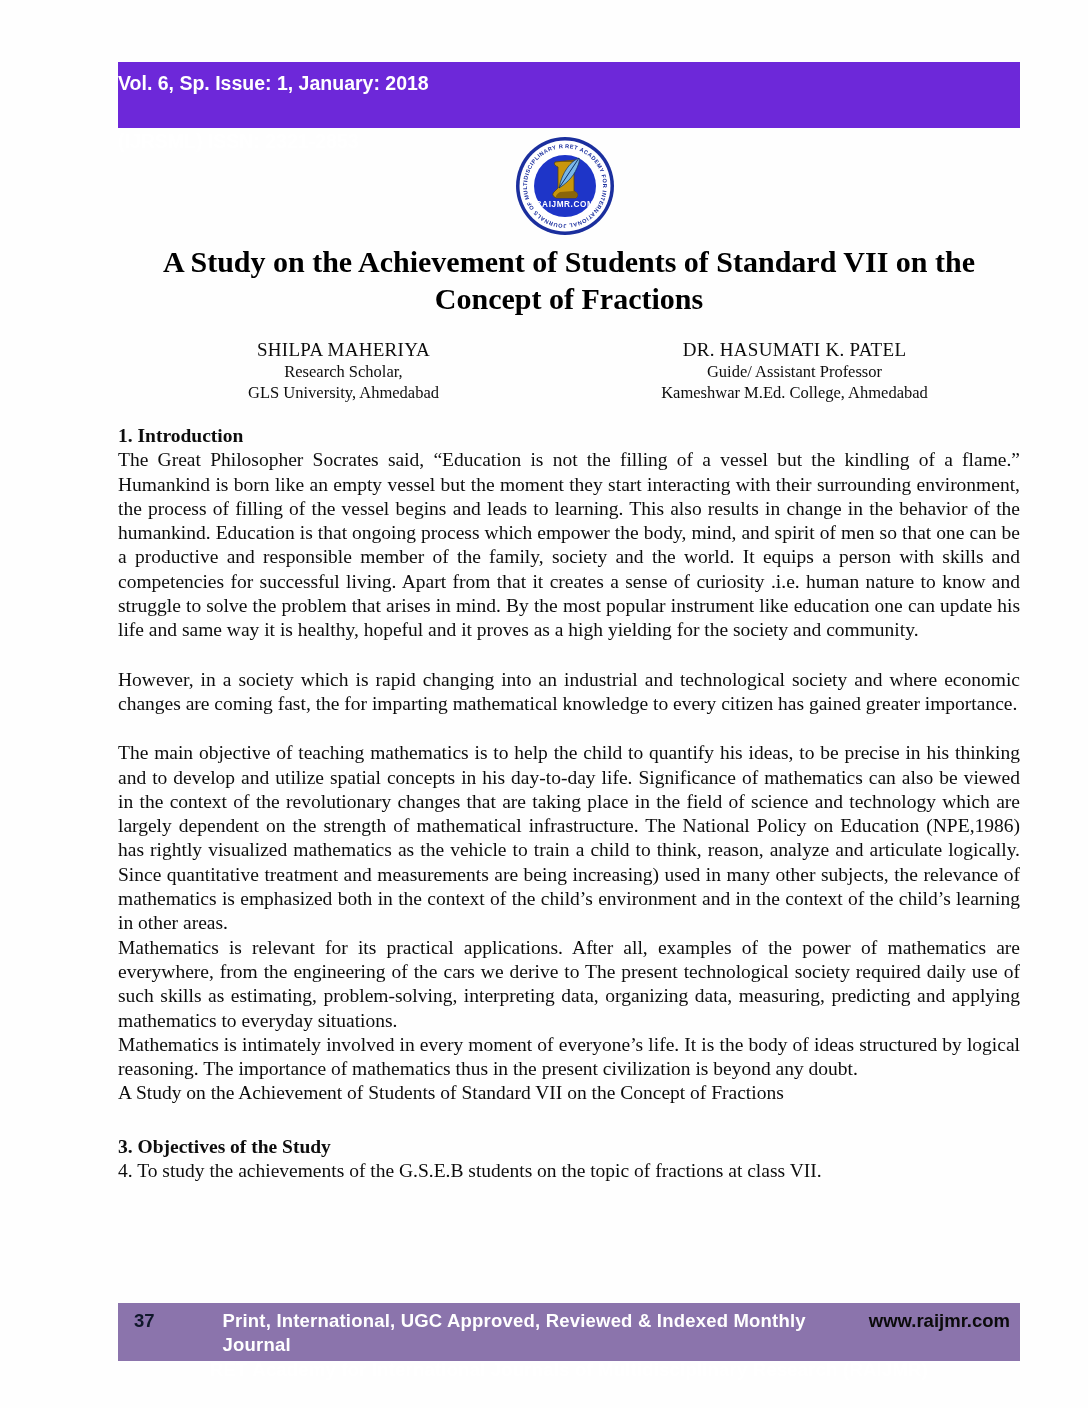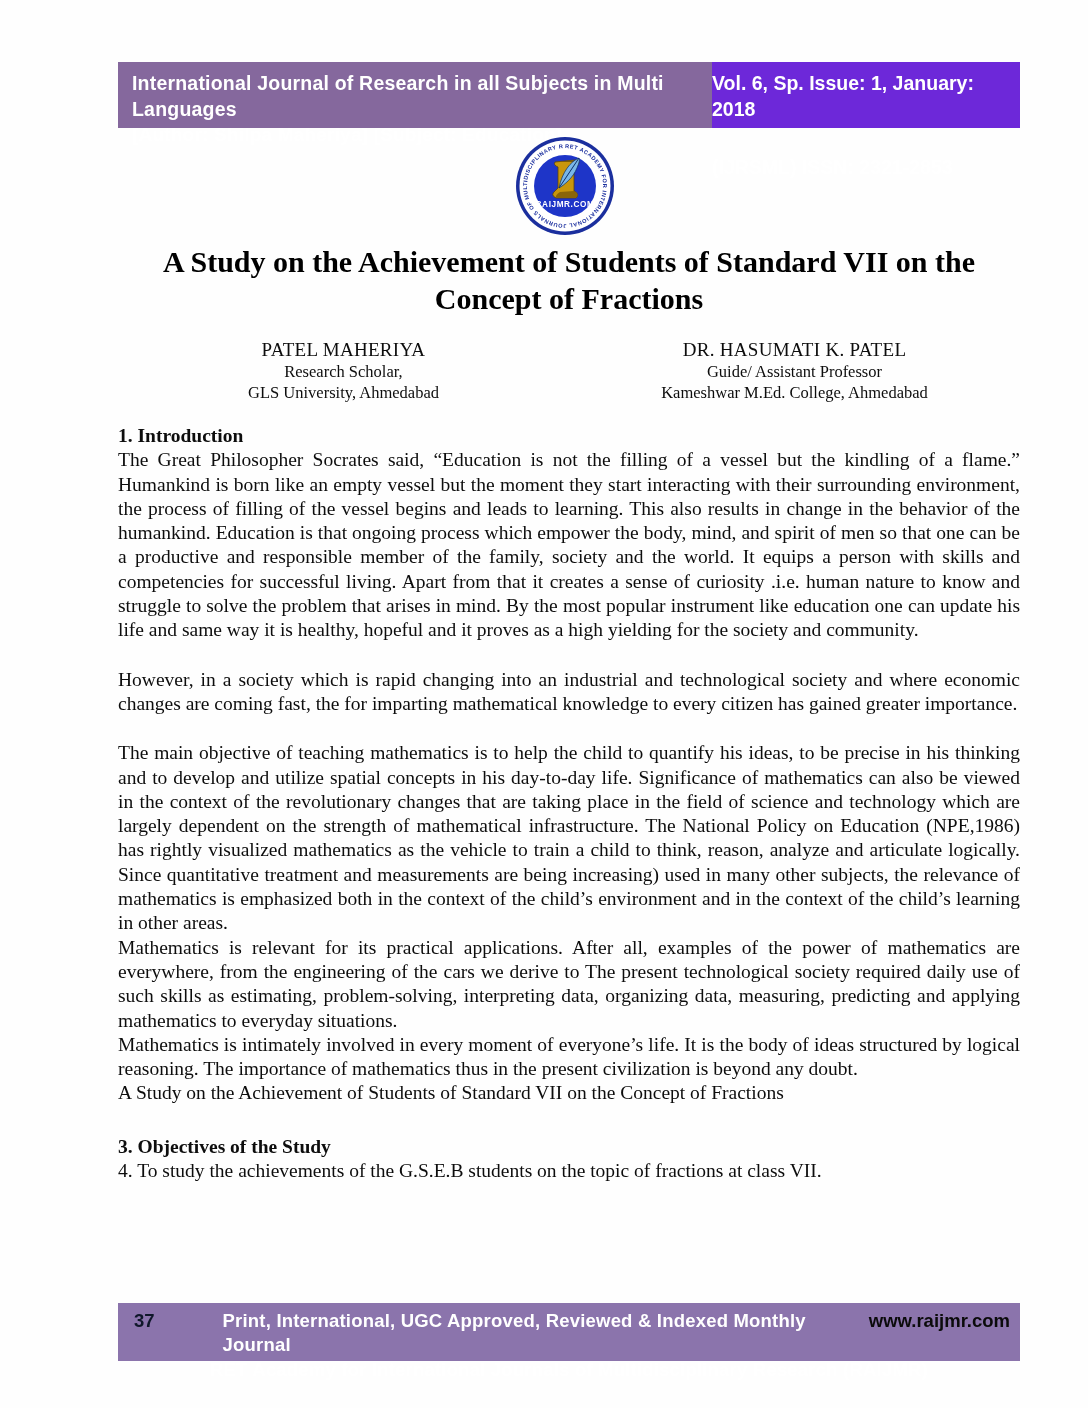--- a/index.html
+++ b/index.html
@@ -112,24 +112,20 @@
     line-height: 26px;
     letter-spacing: 0.2px;
   }
 </style>
 </head>
 <body>
 
 <div class="page">
 
   <div class="header">
-    <div class="header-left">
-      <div class="hl1">International Journal of Research in all Subjects in Multi Languages</div>
-      <div class="hl2">[Author: Shilpa Maheriya] [Subject: Education]</div>
-    </div>
     <div class="header-right">
       <div class="hr1">Vol. 6, Sp. Issue: 1, January: 2018</div>
       <div class="hr2">(IJRSML)  ISSN: 2321-2853</div>
     </div>
   </div>
 
   <div class="logo-wrap">
     <svg width="100" height="100" viewBox="0 0 100 100">
       <defs>
         <path id="ringPath" d="M 50 12 A 38 38 0 1 1 49.97 12" fill="none"></path>
@@ -152,21 +148,21 @@
         <path d="M64 22 L44 52" stroke="#0c2e66" stroke-width="1" fill="none"></path>
       </g>
       <text x="50" y="71" text-anchor="middle" font-family="Liberation Sans, sans-serif" font-size="8.2" font-weight="bold" fill="#ffffff" letter-spacing="0.6">RAIJMR.COM</text>
     </svg>
   </div>
 
   <div class="paper-title">A Study on the Achievement of Students of Standard VII on the Concept of Fractions</div>
 
   <div class="authors">
     <div class="author-block">
-      <div class="author-name">PATEL MAHERIYA</div>
+      <div class="author-name">SHILPA MAHERIYA</div>
       <div class="author-role">Research Scholar,</div>
       <div class="author-affil">GLS University, Ahmedabad</div>
     </div>
     <div class="author-block">
       <div class="author-name">DR. HASUMATI K. PATEL</div>
       <div class="author-role">Guide/ Assistant Professor</div>
       <div class="author-affil">Kameshwar M.Ed. College, Ahmedabad</div>
     </div>
   </div>
 

